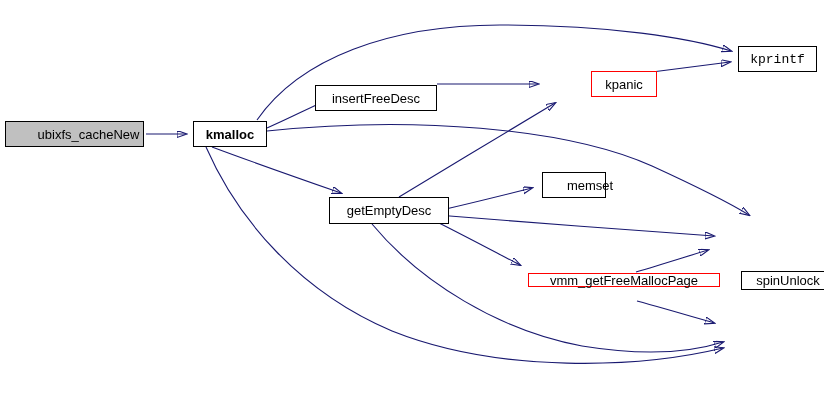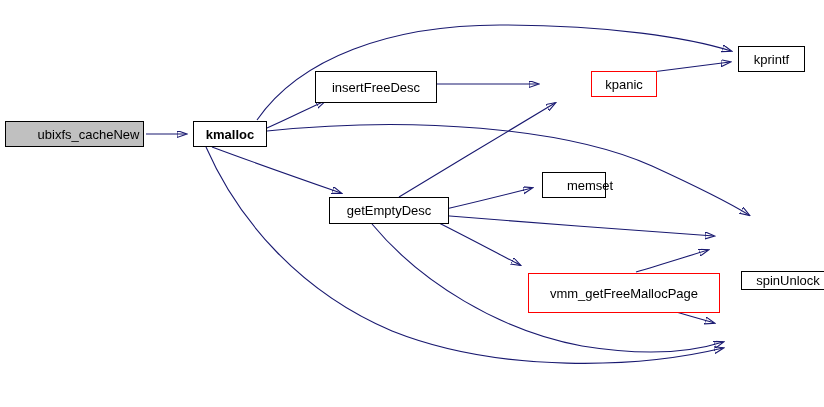--- a/index.html
+++ b/index.html
@@ -33,27 +33,27 @@
     background: #c0c0c0;
     cursor: default;
   }
   .node.highlight {
     border-color: #ff0000;
     margin-left: 44px;
   }
   
   #n-ubixfs   { left: 5px;   top: 121px; width: 139px; height: 26px; padding-left: 28px; }
   #n-kmalloc  { left: 193px; top: 121px; width: 74px;  height: 26px; font-weight: bold; }
-  #n-insert   { left: 315px; top: 71px;  width: 122px; height: 32px; }
+  #n-insert   { left: 315px; top: 85px;  width: 122px; height: 26px; }
   #n-kpanic   { left: 547px; top: 71px;  width: 66px;  height: 26px; }
-  #n-kprintf  { left: 738px; top: 46px;  width: 67px;  height: 26px; }
+  #n-kprintf  { left: 738px; top: 46px;  width: 79px;  height: 26px; font-family: Liberation Mono, monospace; }
   #n-getempty { left: 317px; top: 197px; width: 120px; height: 27px; margin-left: 12px; }
   #n-memset   { left: 542px; top: 172px; width: 64px;  height: 26px; padding-left: 32px; }
   #n-spinunlk { left: 741px; top: 223px; width: 94px;  height: 19px; margin-top: 48px; }
-  #n-vmm      { left: 484px; top: 273px; width: 192px; height: 40px; text-align: center; }
+  #n-vmm      { left: 484px; top: 273px; width: 192px; height: 14px; text-align: center; }
   #n-spinlock { left: 731px; top: 324px; width: 77px;  height: 27px; }
   .edges path {
     fill: none;
     stroke: #191970;
     stroke-width: 1.1;
   }
 </style>
 </head>
 <body>
 

